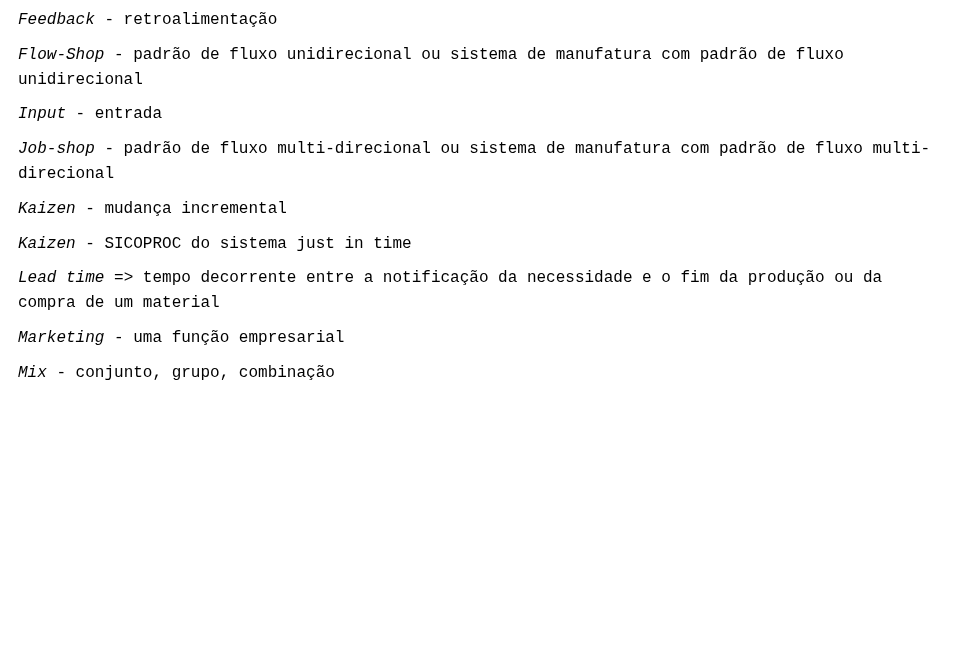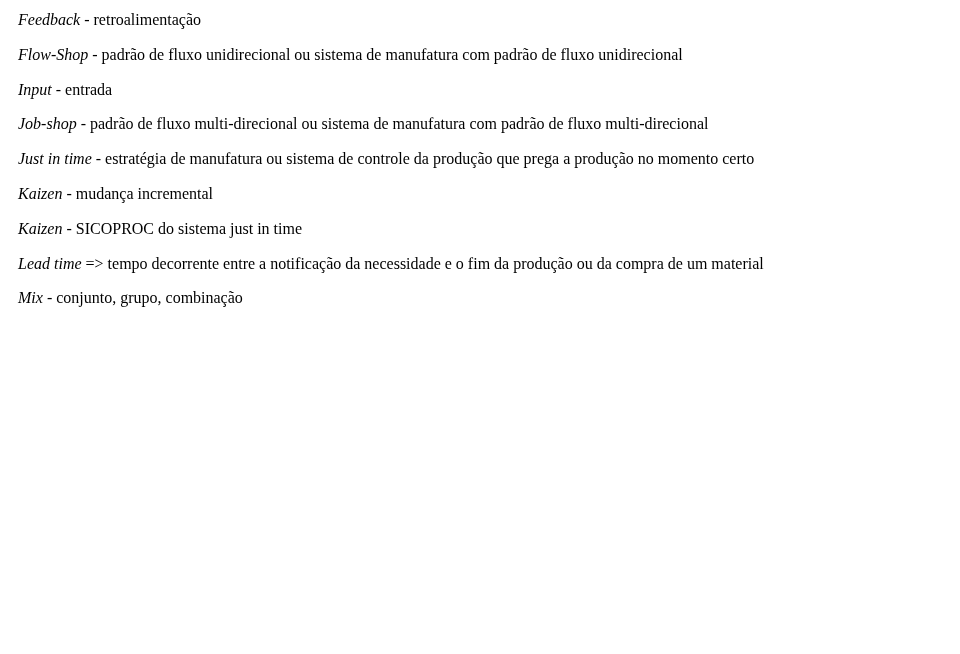--- a/index.html
+++ b/index.html
@@ -12,35 +12,36 @@
       font-family: Georgia, 'Times New Roman', Times, serif;
       font-size: 16px;
       color: #000000;
       width: 960px;
       min-height: 654px;
       padding: 8px 18px 18px 18px;
     }
     .content-block {
       line-height: 1.5;
       margin-bottom: 0;
+      font-family: Liberation Mono, monospace;
     }
     p {
       margin-bottom: 10px;
       line-height: 1.55;
     }
     em {
       font-style: italic;
     }
   </style>
 </head>
 <body>
 
 <div class="content-block">
 <p><em>Feedback</em> - retroalimentação</p>
     <p><em>Flow-Shop</em> - padrão de fluxo unidirecional ou sistema de manufatura com padrão de fluxo unidirecional</p>
     <p><em>Input</em> - entrada</p>
     <p><em>Job-shop</em> - padrão de fluxo multi-direcional ou sistema de manufatura com padrão de fluxo multi-direcional</p>
-    <p><em>Just in time</em> - estratégia de manufatura ou sistema de controle da produção que prega a produção no momento certo</p>
     <p><em>Kaizen</em> - mudança incremental</p>
     <p><em>Kaizen</em> - SICOPROC do sistema just in time</p>
     <p><em>Lead time</em> =&gt; tempo decorrente entre a notificação da necessidade e o fim da produção ou da compra de um material</p>
+    <p><em>Marketing</em> - uma função empresarial</p>
     <p><em>Mix</em> - conjunto, grupo, combinação</p>
   </div>
 
 </body></html>

